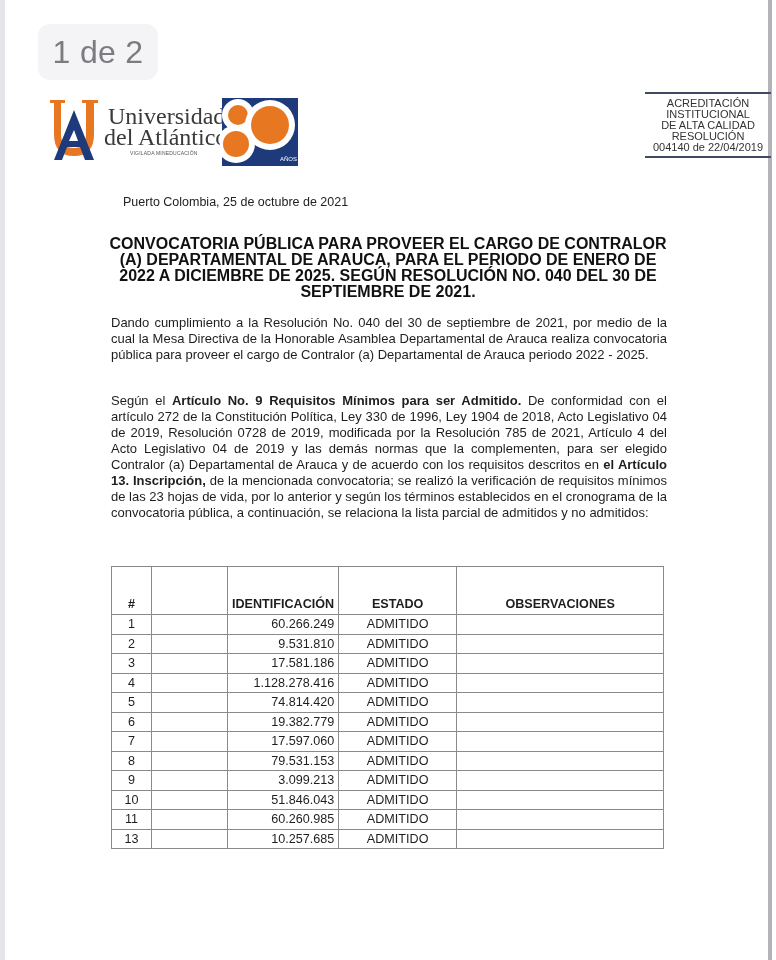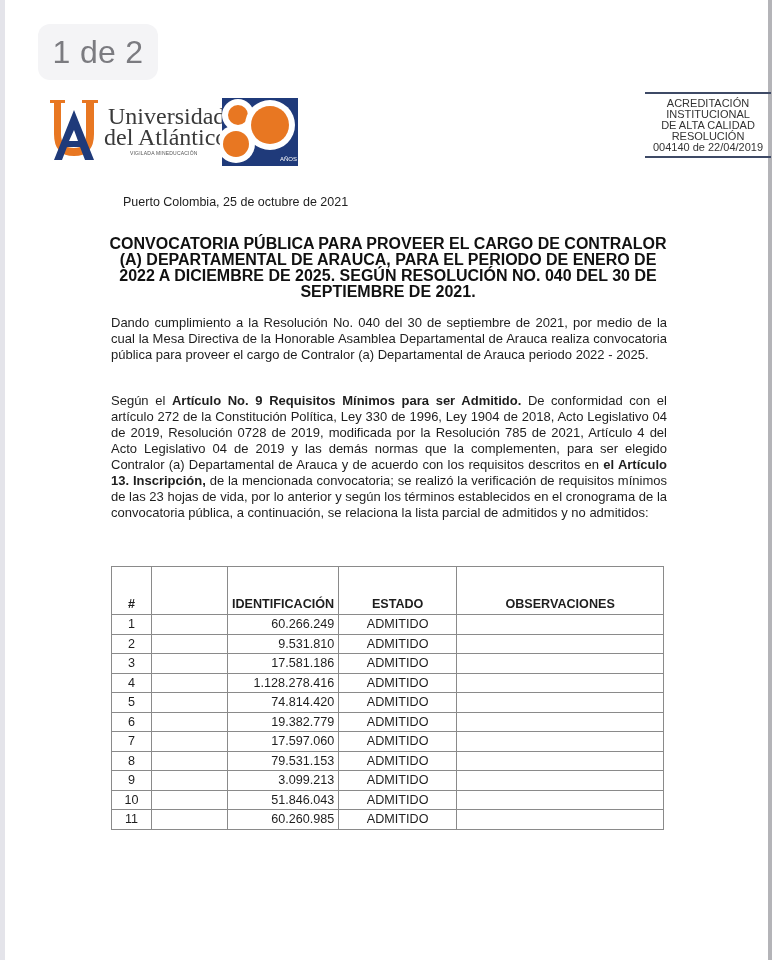--- a/index.html
+++ b/index.html
@@ -189,14 +189,21 @@
         <td class="c-state">ADMITIDO</td>
         <td class="c-obs"></td>
       </tr>
       <tr>
         <td class="c-num">11</td>
         <td class="c-blank"></td>
         <td class="c-id">60.260.985</td>
         <td class="c-state">ADMITIDO</td>
         <td class="c-obs"></td>
       </tr>
+      <tr>
+        <td class="c-num">13</td>
+        <td class="c-blank"></td>
+        <td class="c-id">10.257.685</td>
+        <td class="c-state">ADMITIDO</td>
+        <td class="c-obs"></td>
+      </tr>
     </tbody>
 </table>
 
 </body></html>

